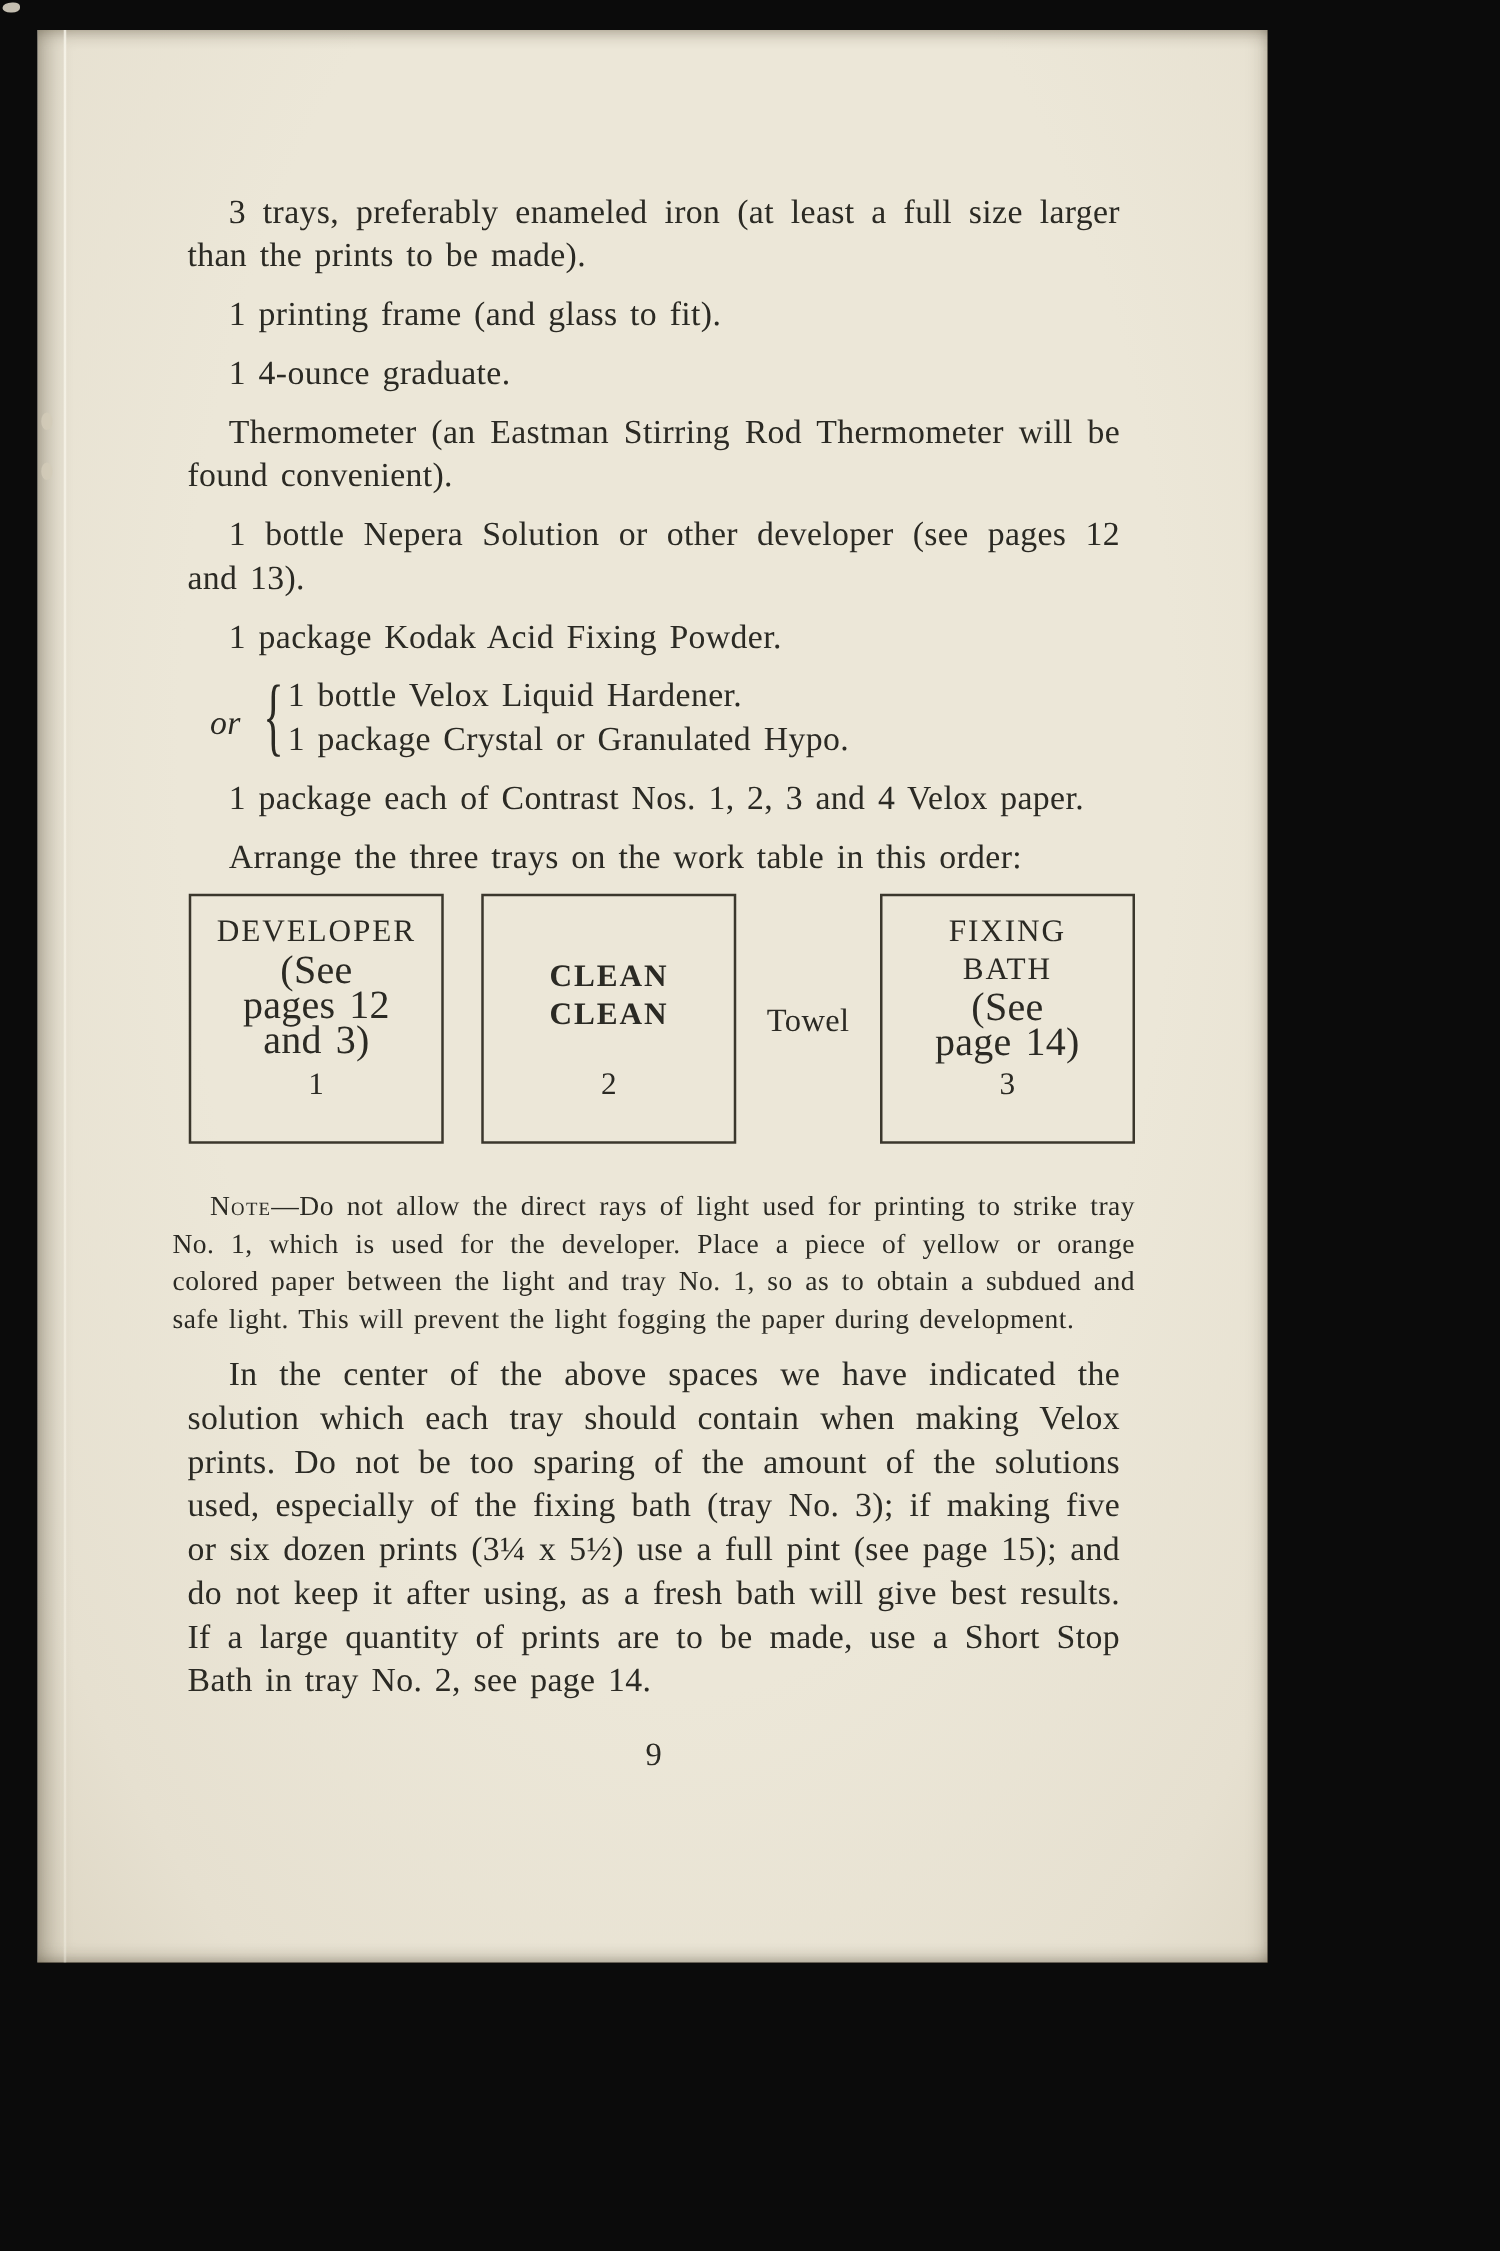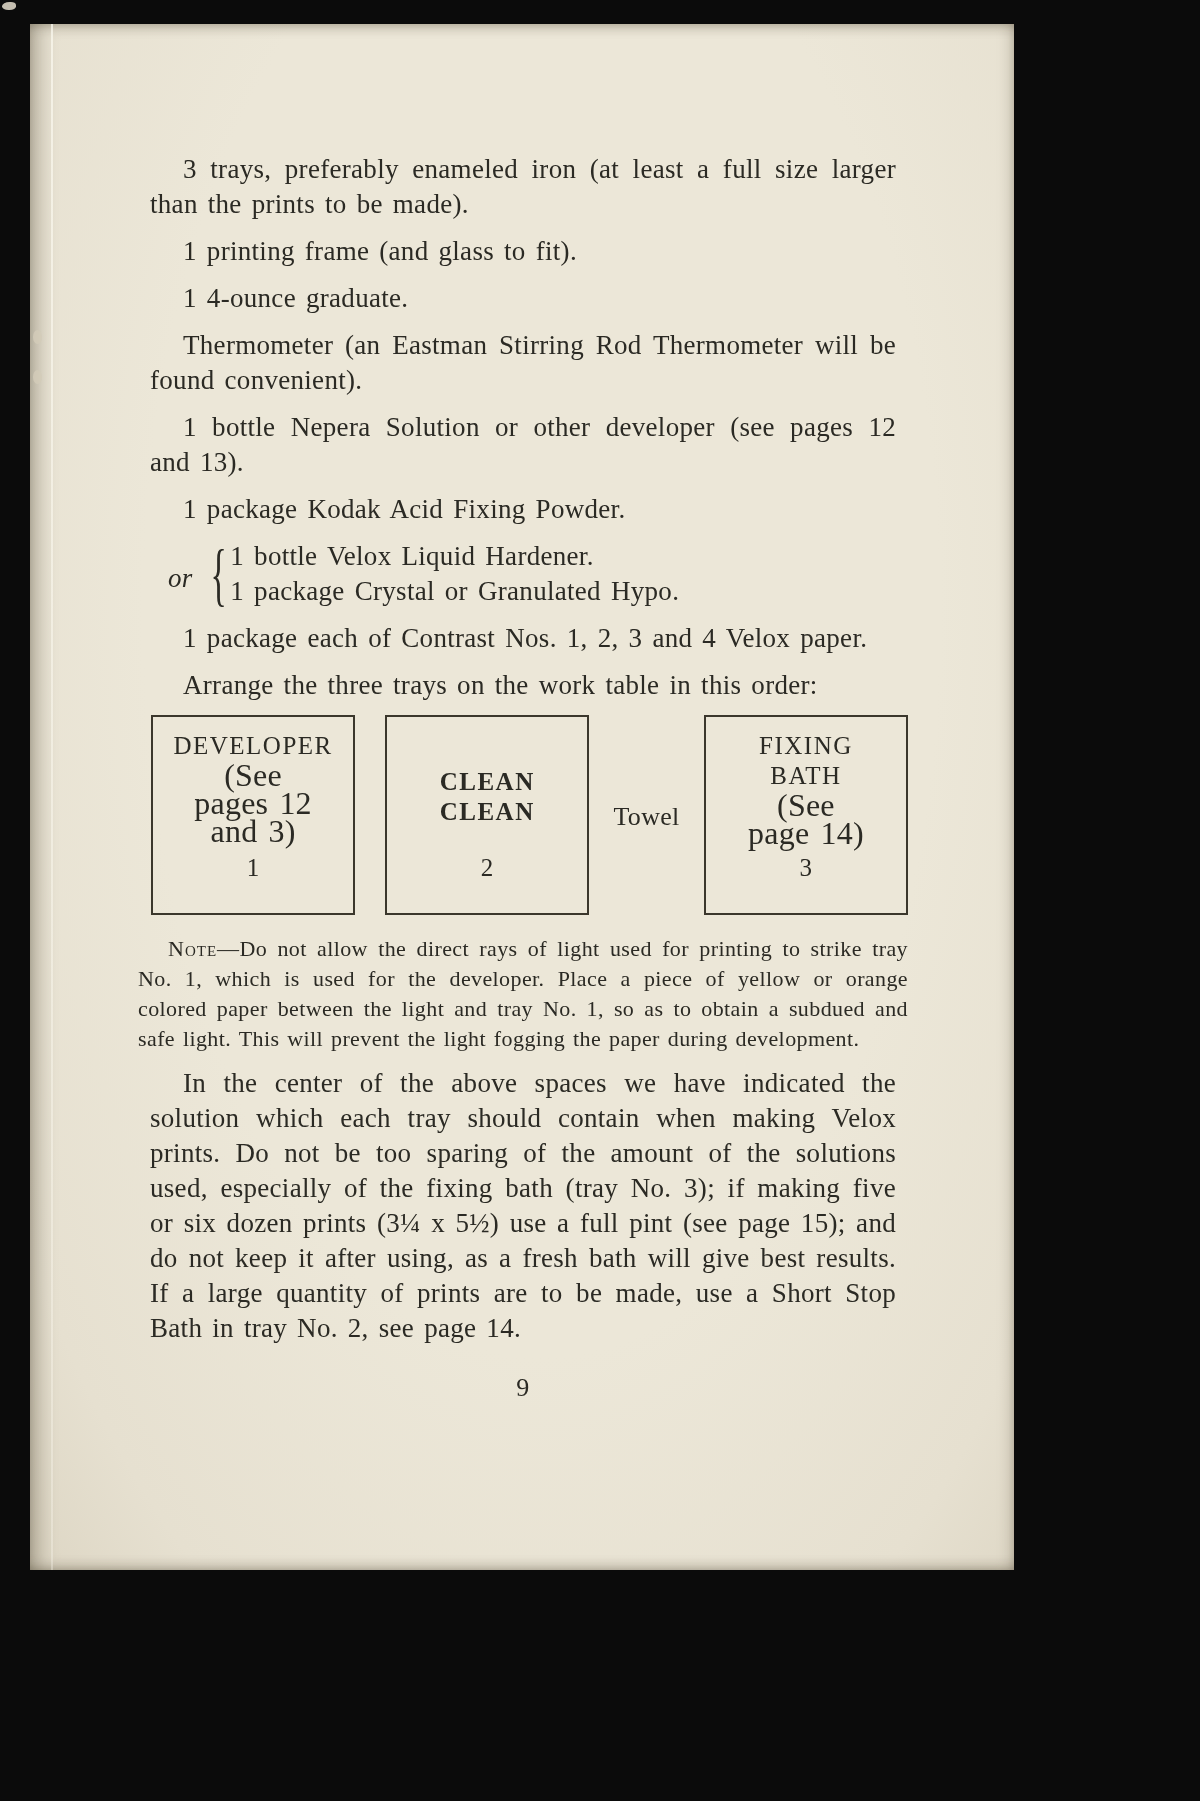--- a/index.html
+++ b/index.html
@@ -130,21 +130,21 @@
   .tray-top-2 { margin-top: 36px; font-weight: bold; }
   .tray-num { font-size: 25px; }
   .towel-cell {
     width: 115px;
     box-sizing: border-box;
     padding-top: 84px;
     font-size: 26px;
   }
 
   .note-para {
-    margin: 19px 0 0 0;
+    margin: 35px 0 0 0;
     font-size: 22px;
     line-height: 30px;
     text-indent: 30px;
     letter-spacing: 0.4px;
     word-spacing: 2px;
   }
   .note-label { font-variant: small-caps; letter-spacing: 1px; }
 
   .closing-para {
     margin: 26px 0 0 0;

